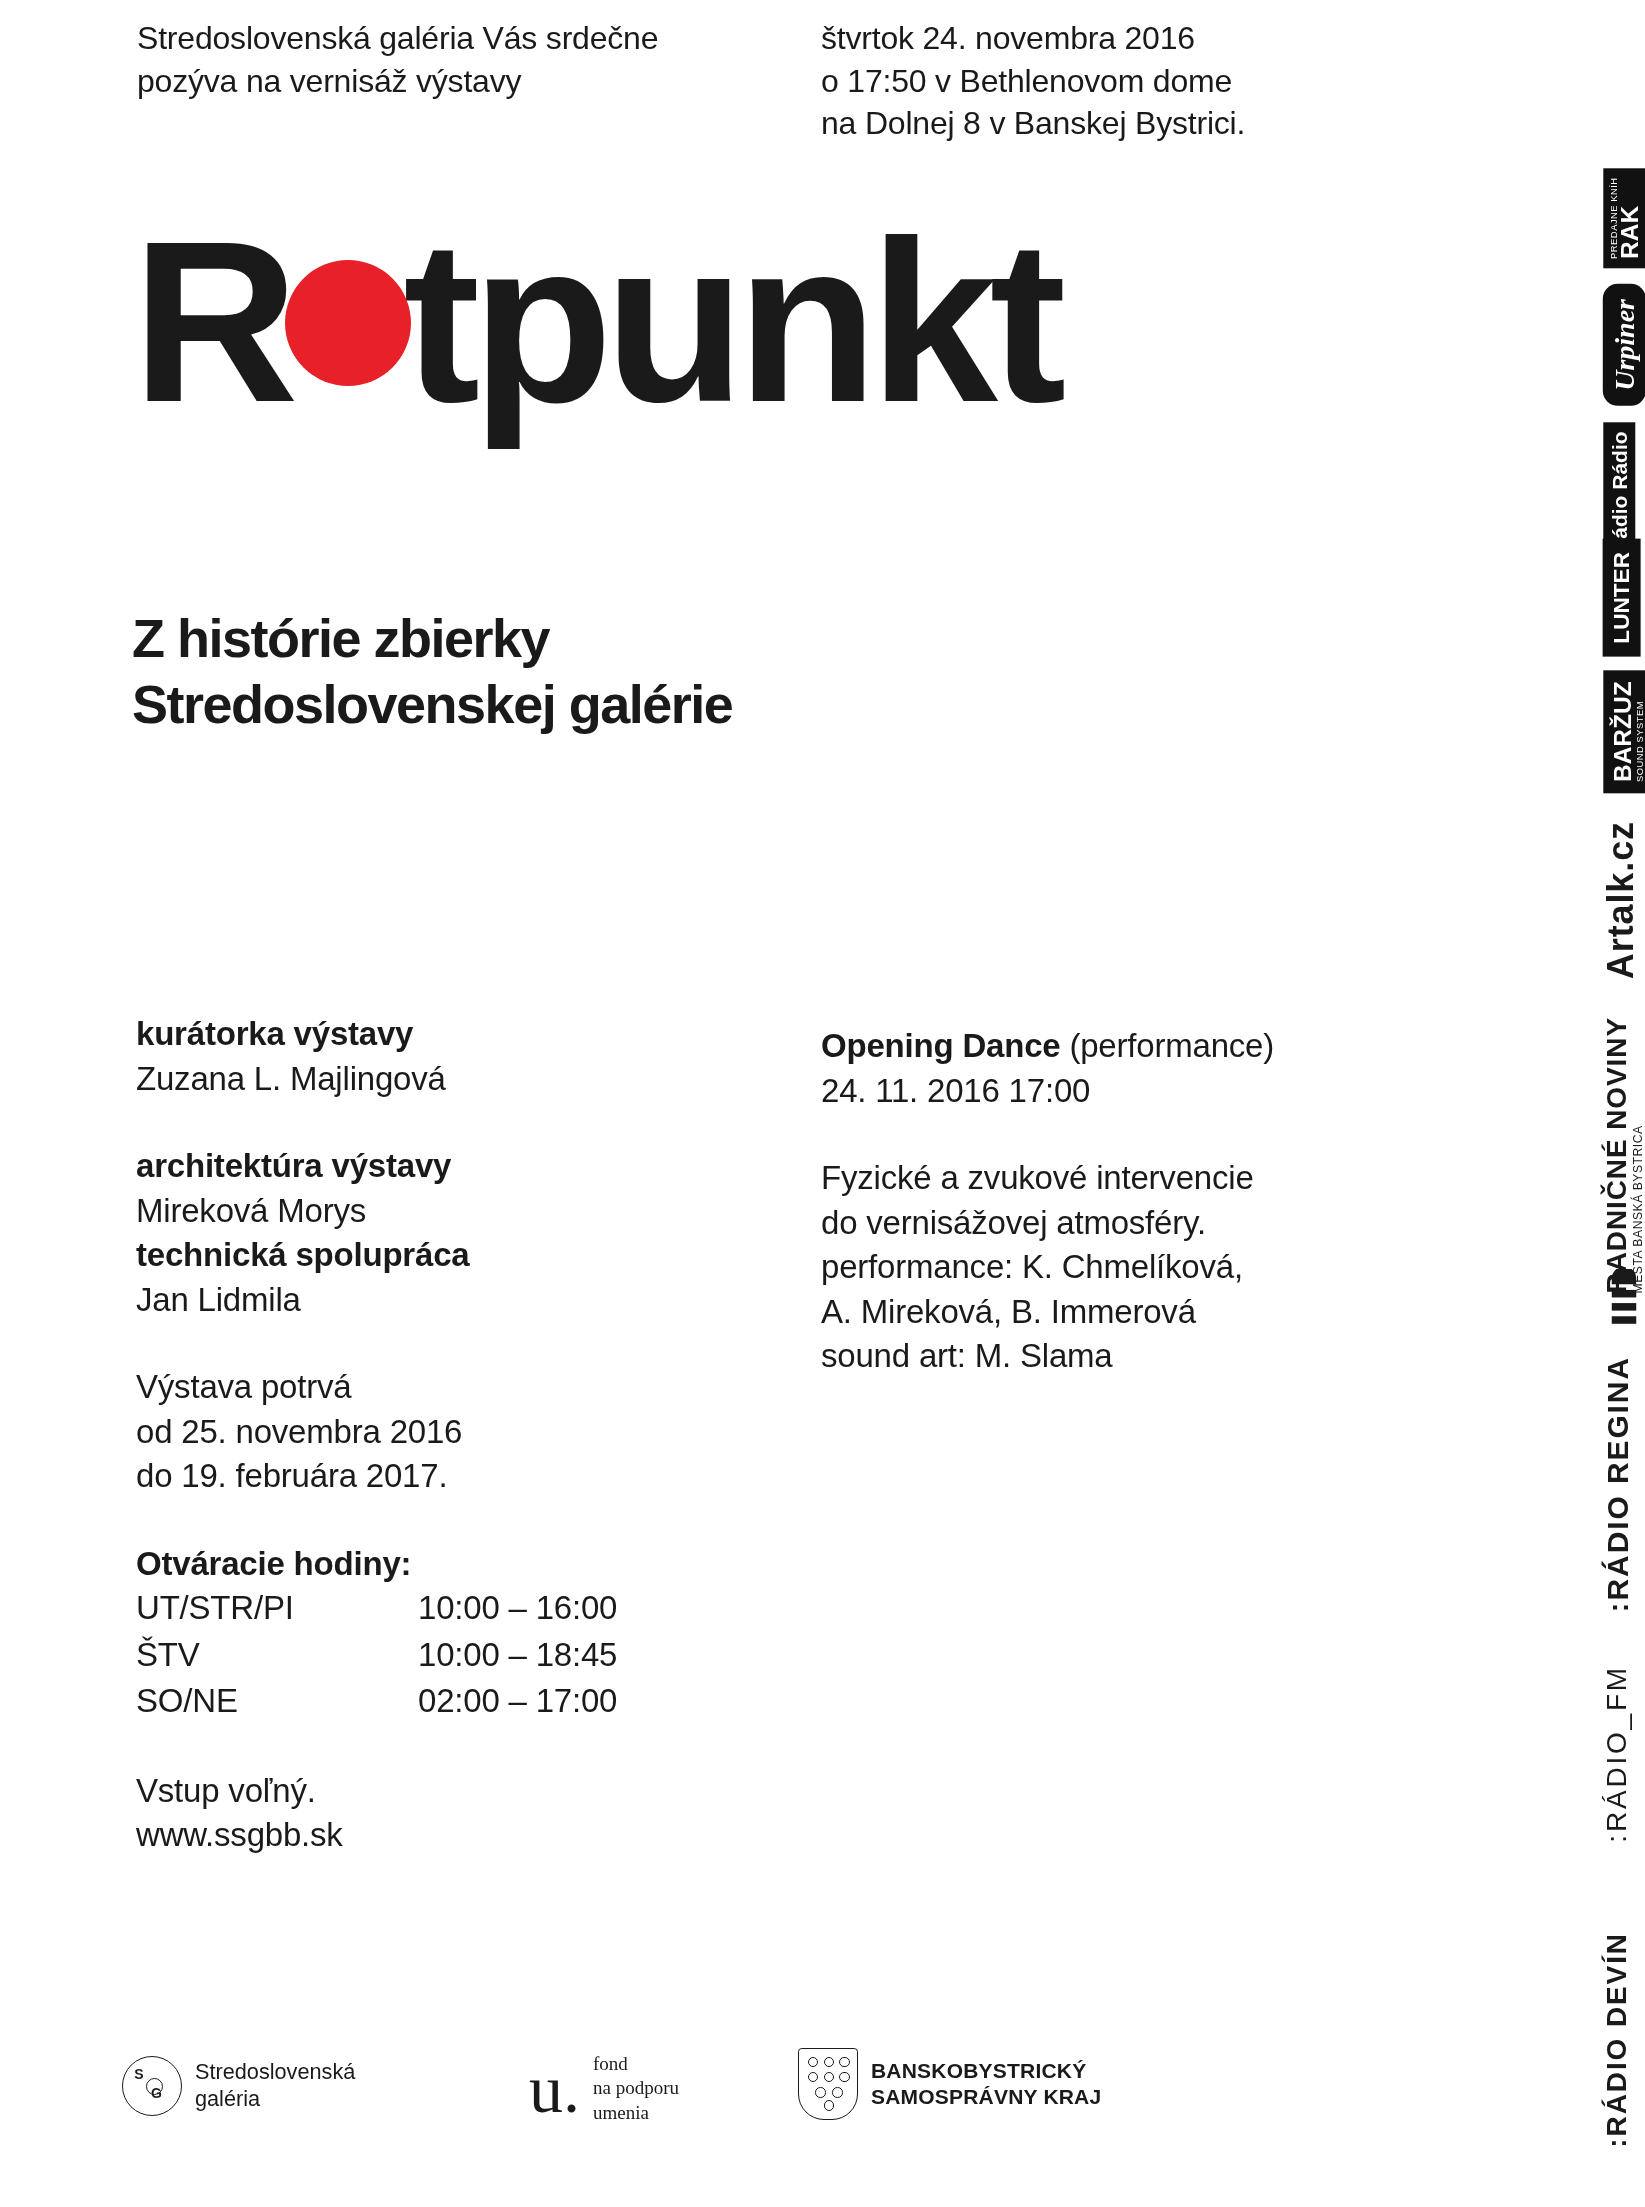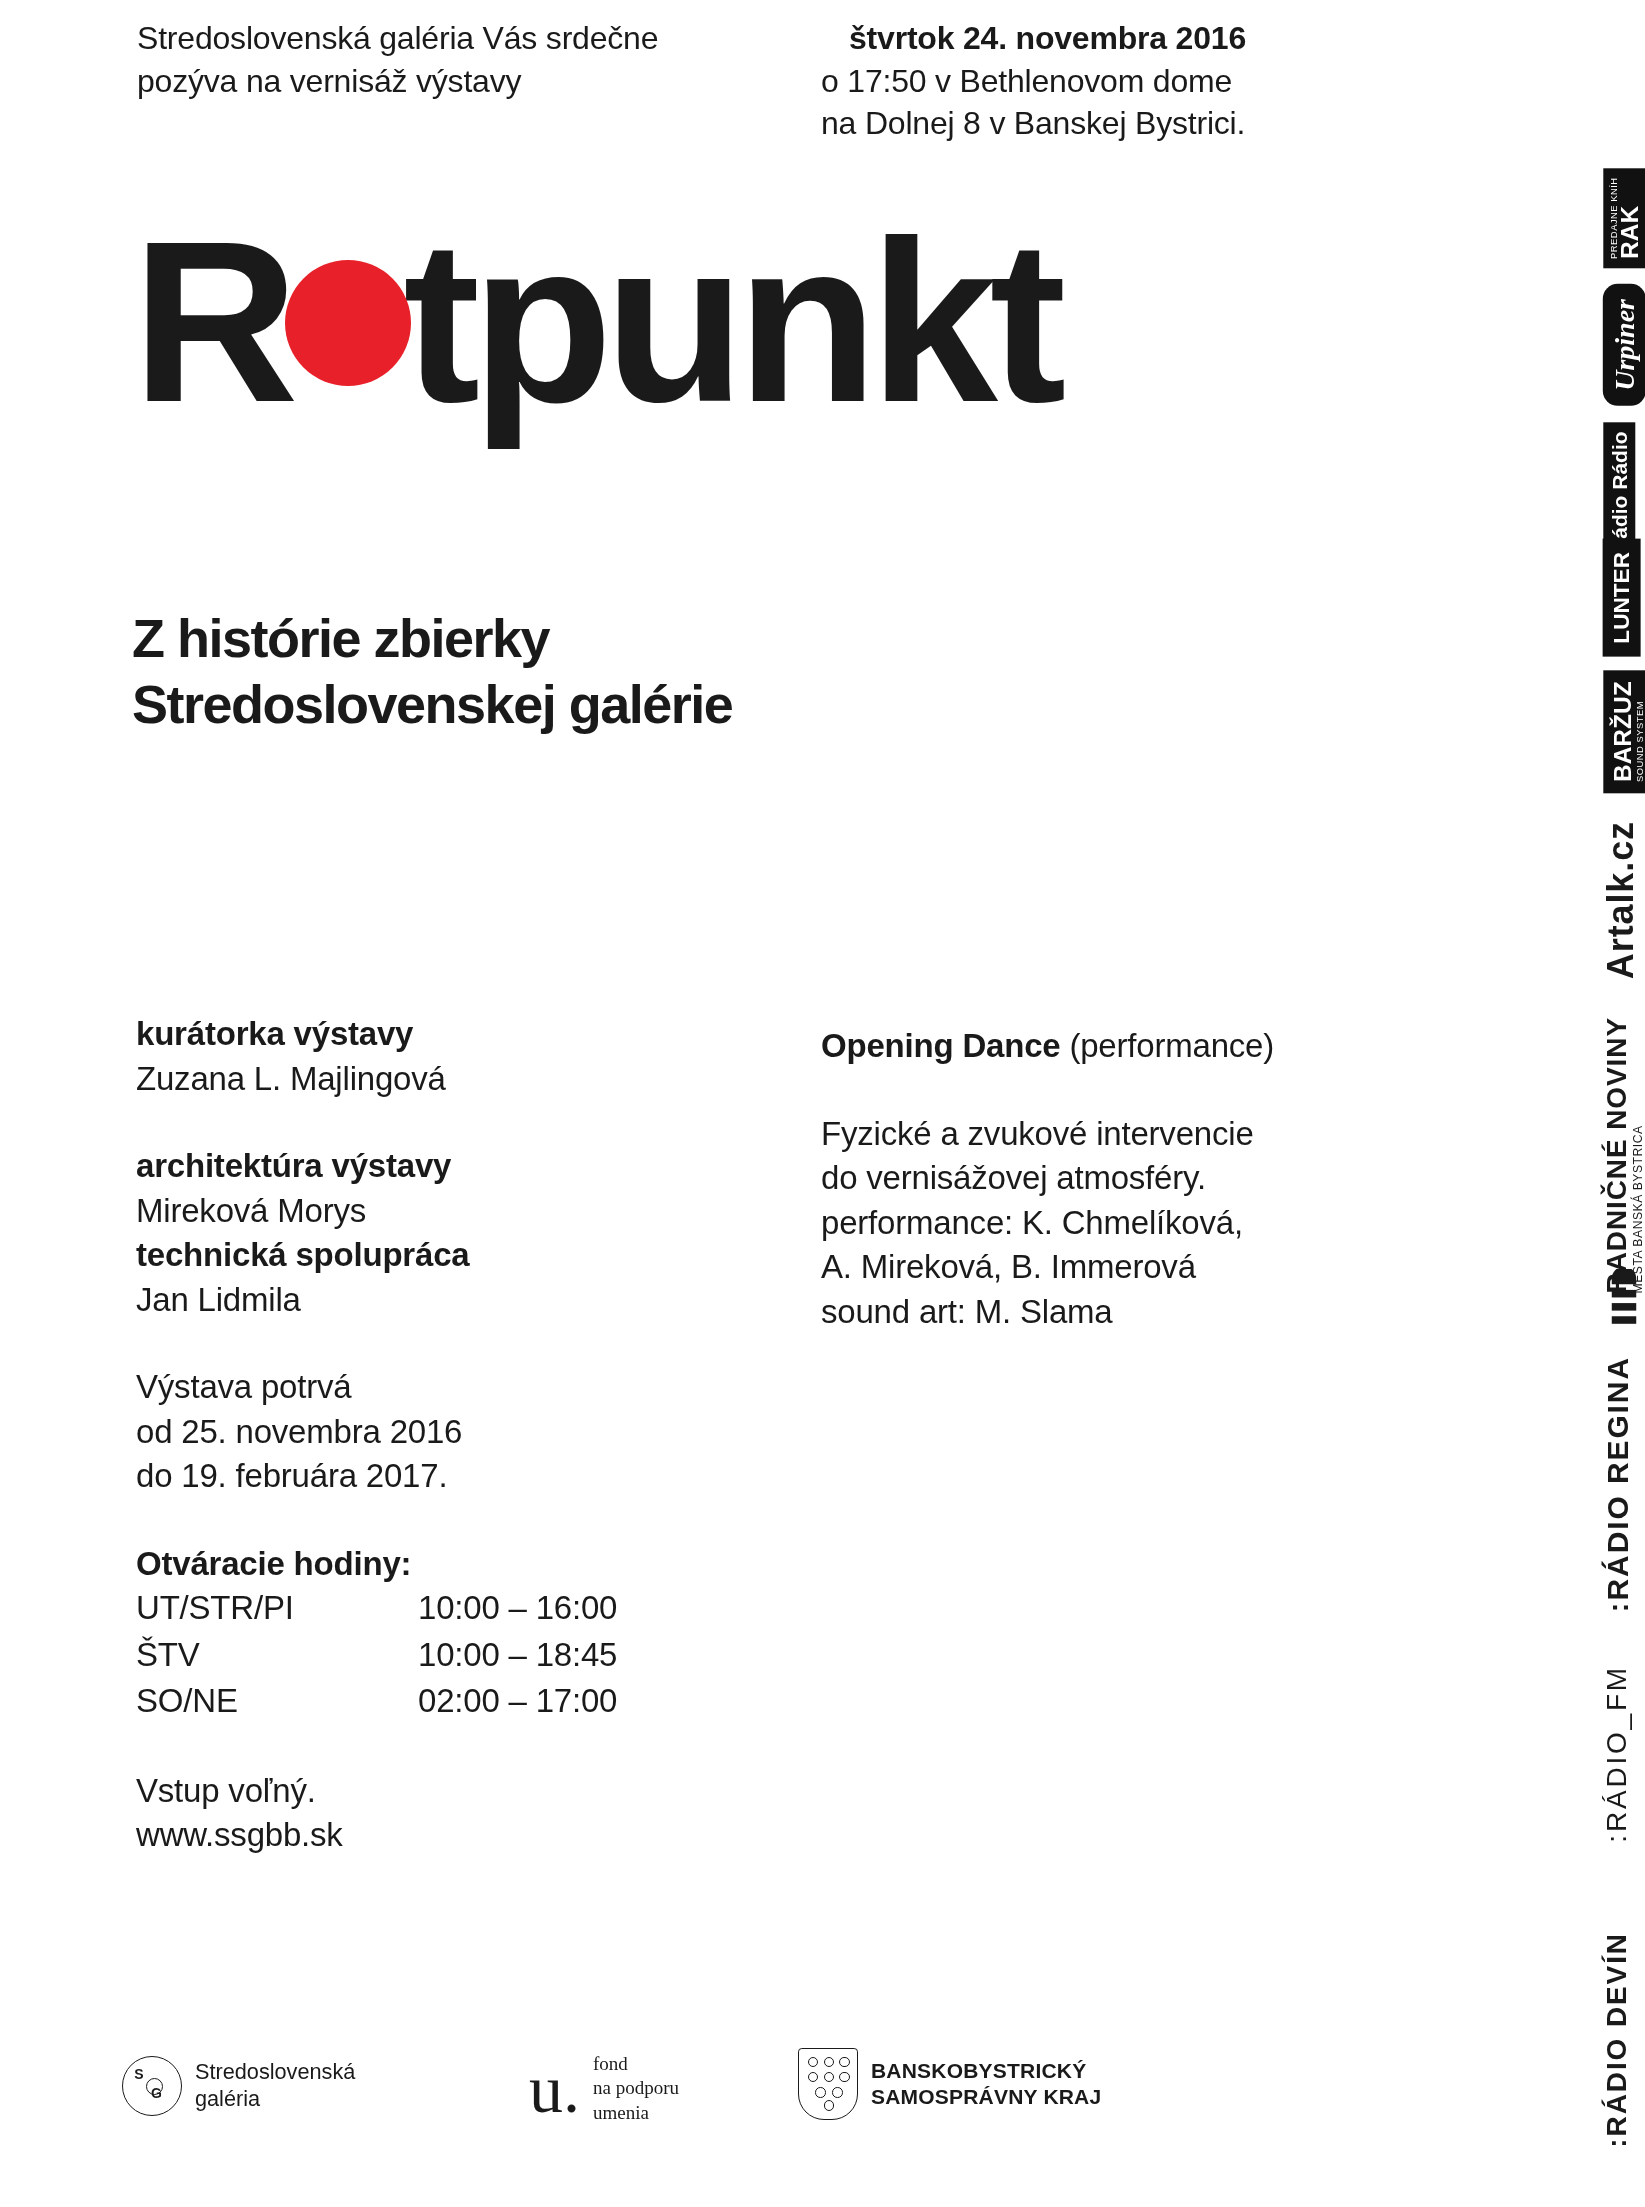--- a/index.html
+++ b/index.html
@@ -34,21 +34,21 @@
   }
   .top-right {
     position: absolute;
     left: 821px;
     top: 17px;
     width: 603px;
     font-size: 32px;
     line-height: 1.33;
     letter-spacing: -0.2px;
   }
-  .top-right .b { font-weight: 700; margin-left: 28px; }
+  .top-right .b { font-weight: 400; }
 
   
   .title-block {
     position: absolute;
     left: 132px;
     top: 215px;
     width: 1337px;
   }
   .rot-title {
     font-size: 231px;
@@ -273,20 +273,21 @@
 
     <div>Vstup voľný.</div>
     <div>www.ssgbb.sk</div>
   </div>
 
   <div class="col-right">
     <div>
       <span class="bold">Opening Dance</span>
       <span>(performance)</span>
     </div>
+    <div>24. 11. 2016 17:00</div>
 
     <div class="gap"></div>
 
     <div>Fyzické a zvukové intervencie</div>
     <div>do vernisážovej atmosféry.</div>
     <div>performance: K. Chmelíková,</div>
     <div>A. Mireková, B. Immerová</div>
     <div>sound art: M. Slama</div>
   </div>
 

